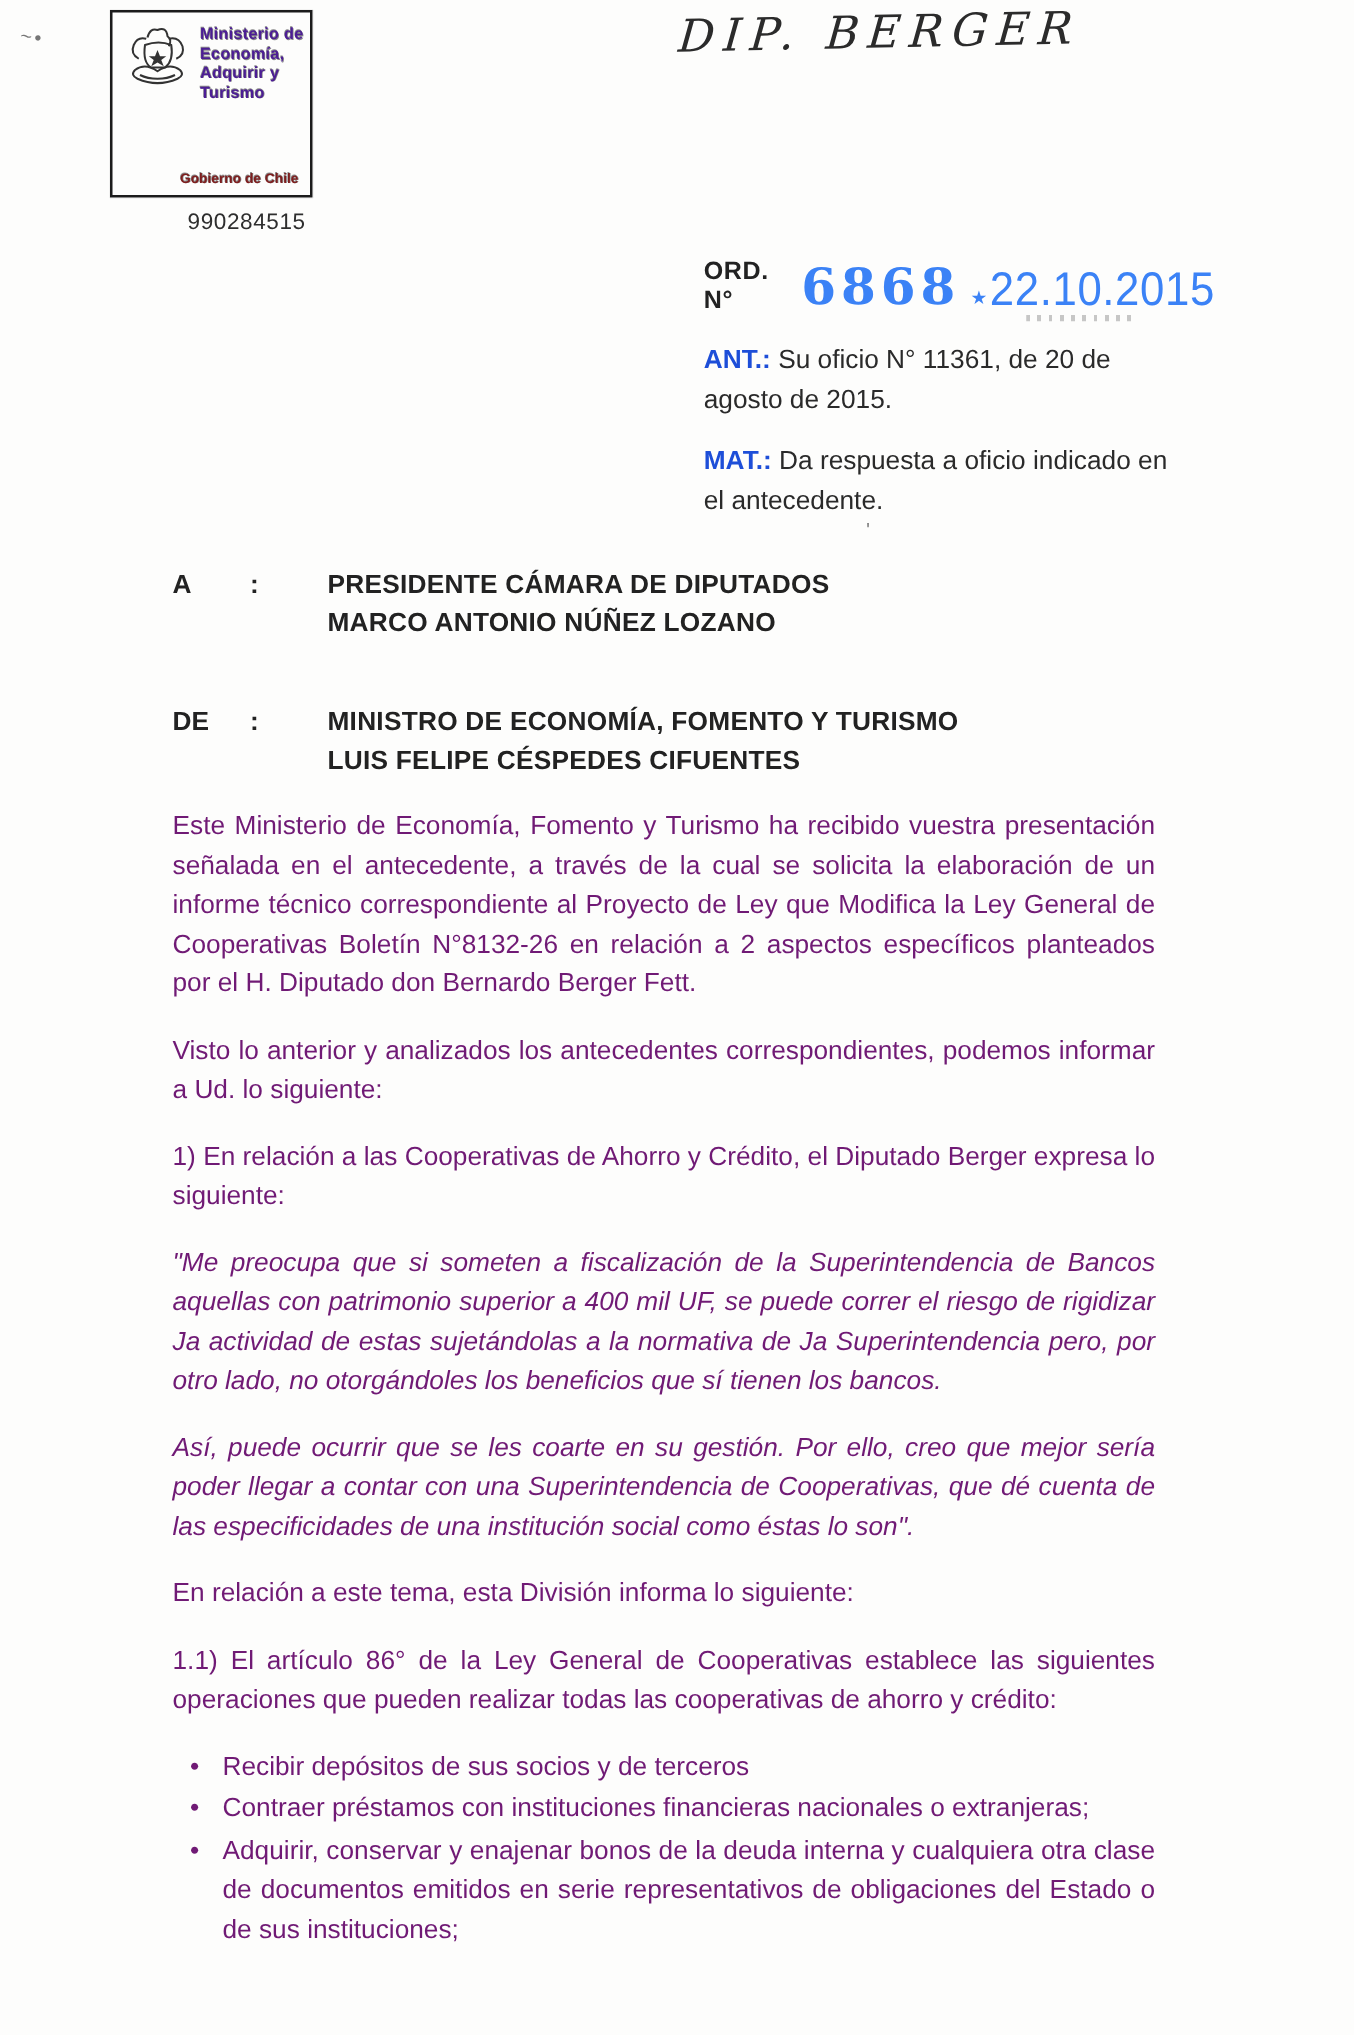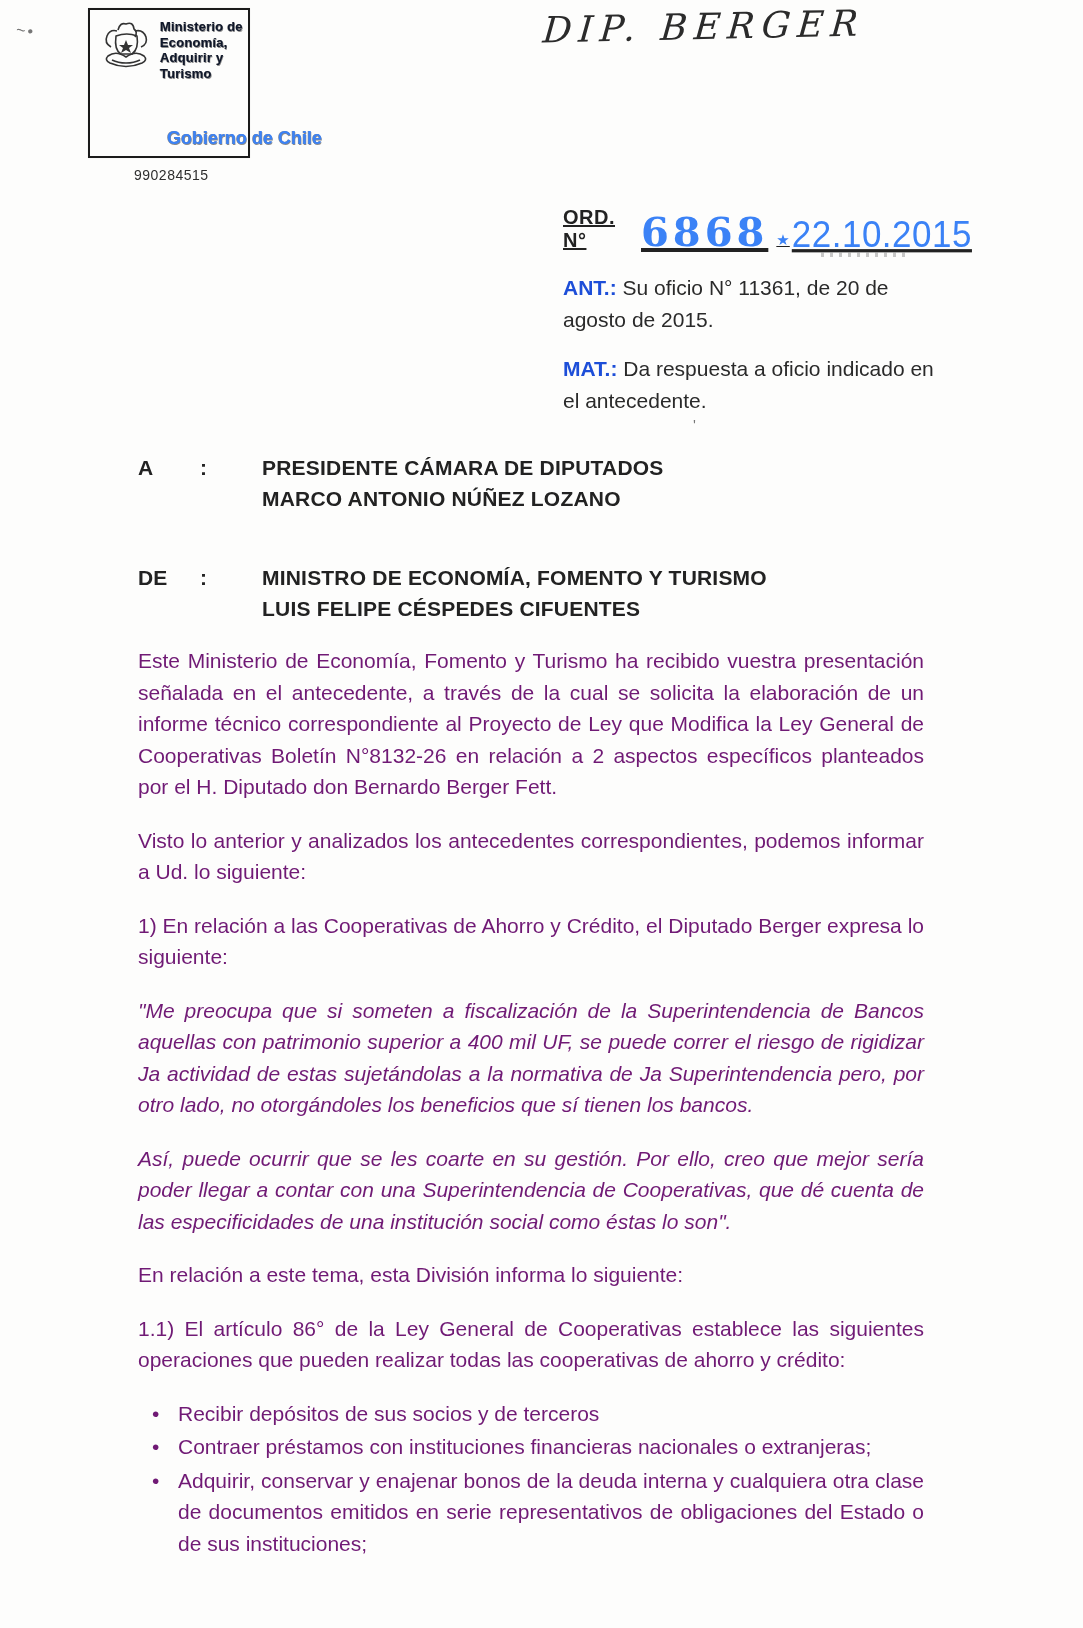--- a/index.html
+++ b/index.html
@@ -27,37 +27,37 @@
     position: absolute;
     left: 6px; top: 6px;
     width: 60px; height: 60px;
   }
   .ministry-name {
     position: absolute;
     left: 70px; top: 9px;
     font-size: 13px;
     font-weight: 700;
     line-height: 15.5px;
-    color: #0f172a;
+    color: #4c1d95;
     letter-spacing: 0.2px;
     text-shadow: 0.6px 0.6px 0 #8a8a8a, -0.4px -0.4px 0 #8a8a8a;
   }
   .government-name {
     position: absolute;
-    left: 77px; bottom: 7px;
-    font-size: 18px;
-    font-weight: 700;
-    color: #3b82f6;
+    left: 54px; bottom: 7px;
+    font-size: 11px;
+    font-weight: 700;
+    color: #7f1d1d;
     white-space: nowrap;
     text-shadow: 0.6px 0.6px 0 #8a8a8a, -0.4px -0.4px 0 #8a8a8a;
   }
   .serial-number {
     position: absolute;
-    left: 134px; top: 167px;
-    font-size: 14px;
+    left: 150px; top: 167px;
+    font-size: 18px;
     letter-spacing: 0.5px;
     color: #2e2e2e;
   }
 
   
   .handwritten-note {
     position: absolute;
     left: 543px; top: 6px;
     font-family: "DejaVu Serif", serif;
     font-style: italic;
@@ -67,21 +67,21 @@
     transform: rotate(-1.2deg) skewX(-6deg);
     white-space: nowrap;
   }
 
   
   .ref-block {
     position: absolute;
     left: 563px; top: 206px;
     width: 378px;
   }
-  .ord-row { display: flex; align-items: flex-end; text-decoration: underline; }
+  .ord-row { display: flex; align-items: flex-start; }
   .ord-label {
     font-size: 20px;
     font-weight: 700;
     letter-spacing: 0.5px;
     padding-bottom: 3px;
   }
   .date-stamp {
     margin-left: 26px;
     display: flex;
     align-items: baseline;

